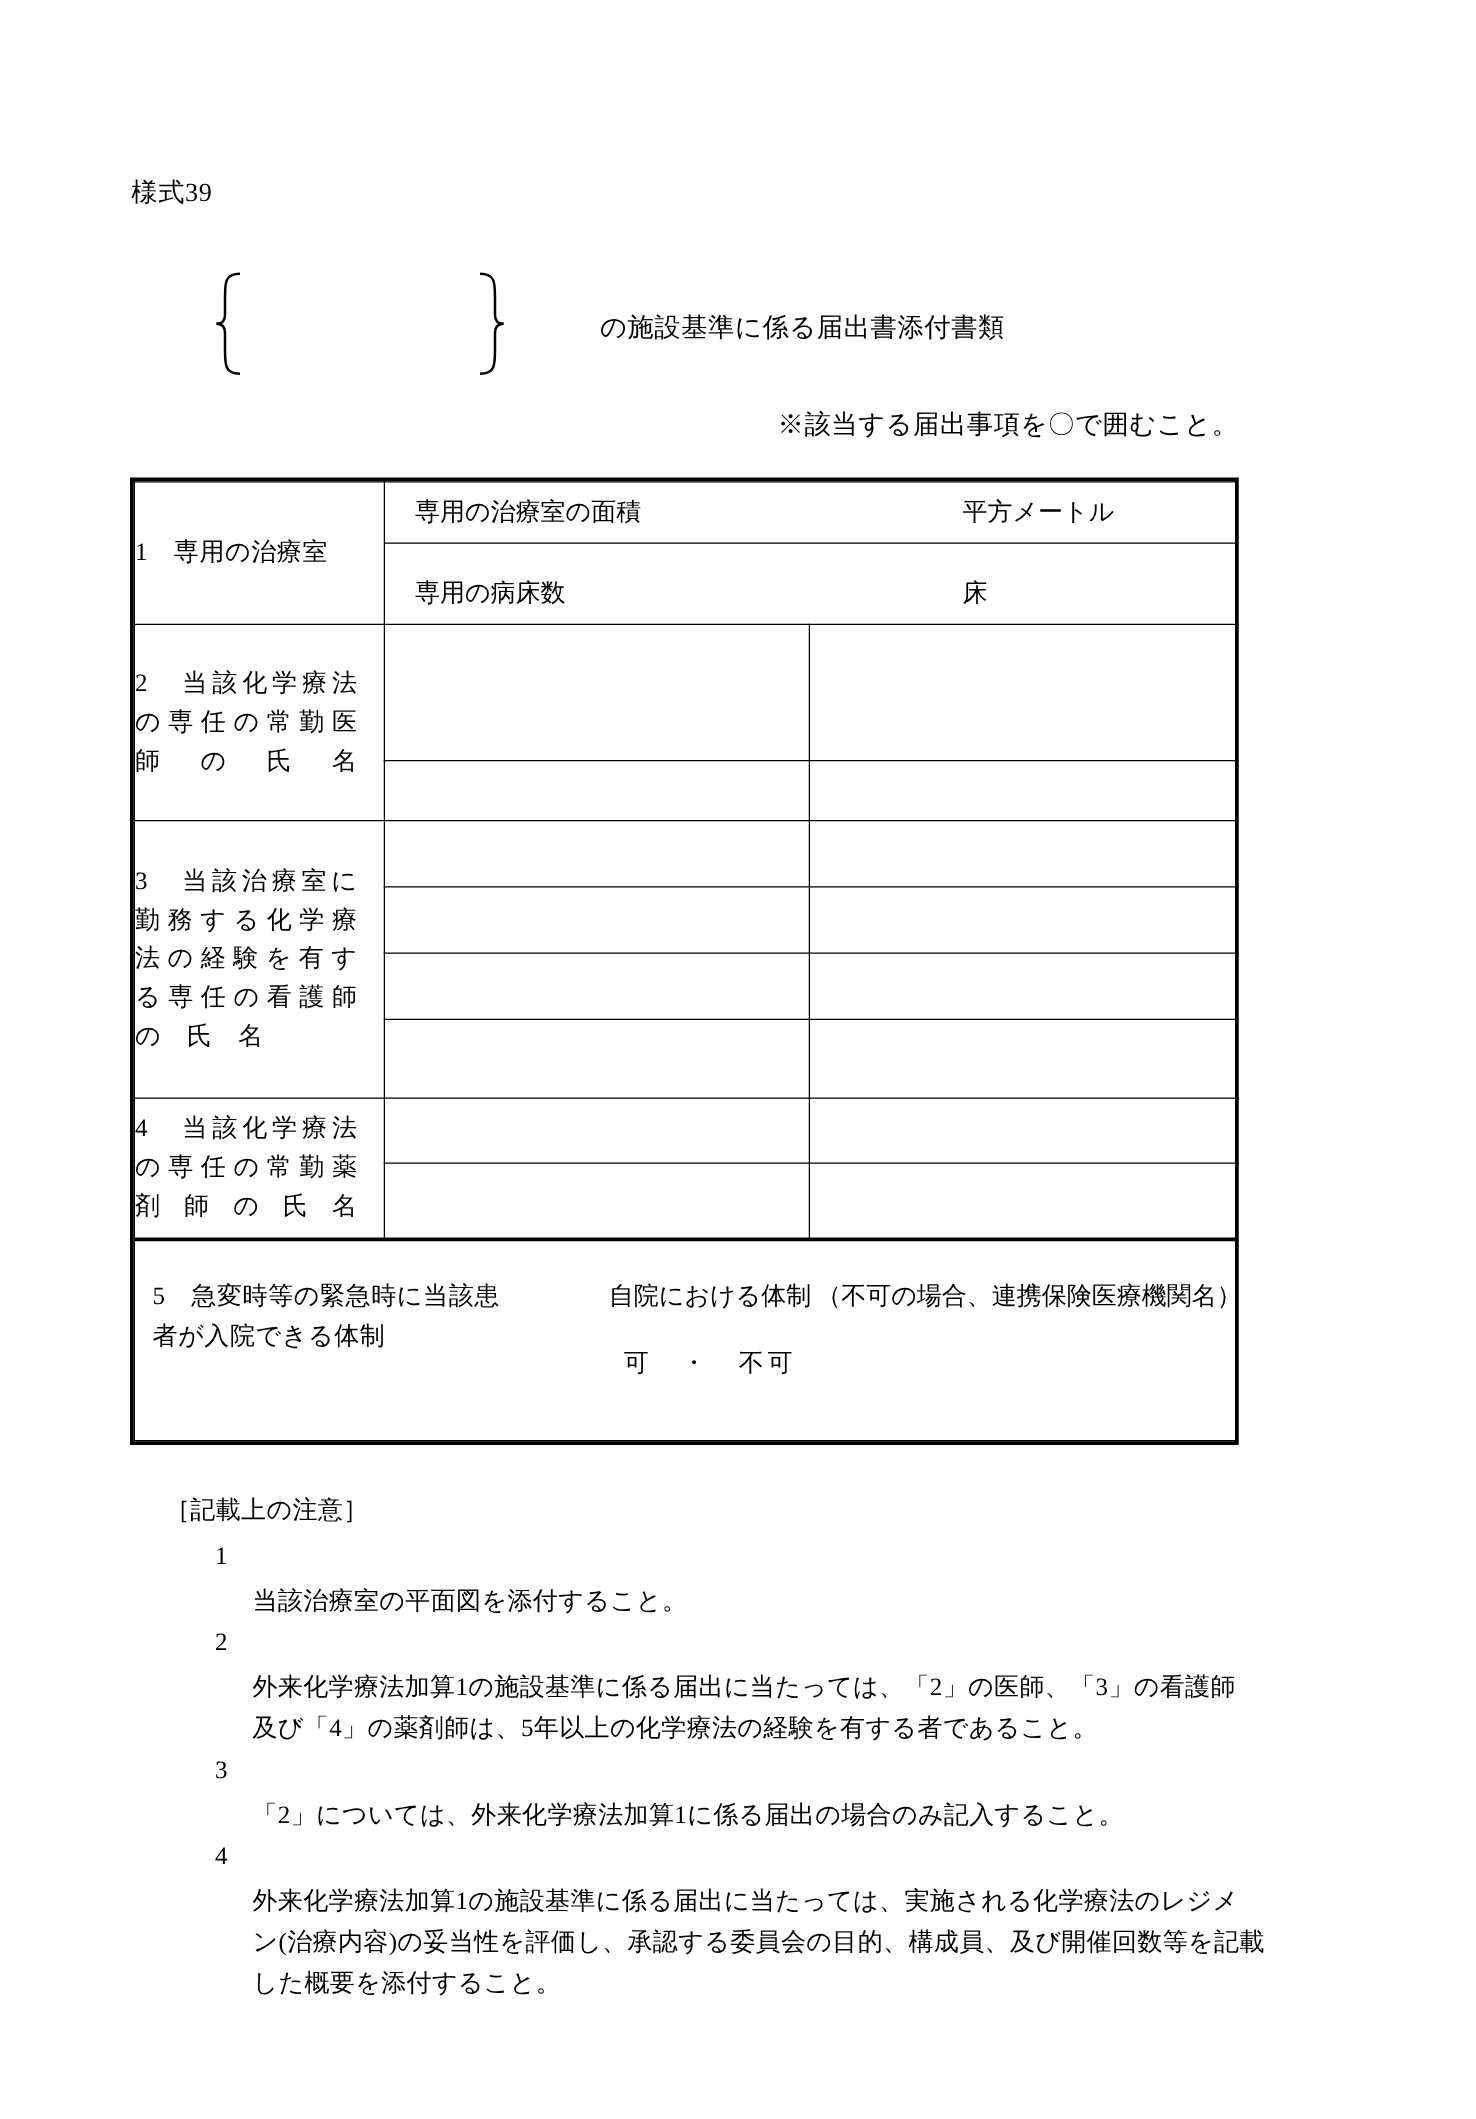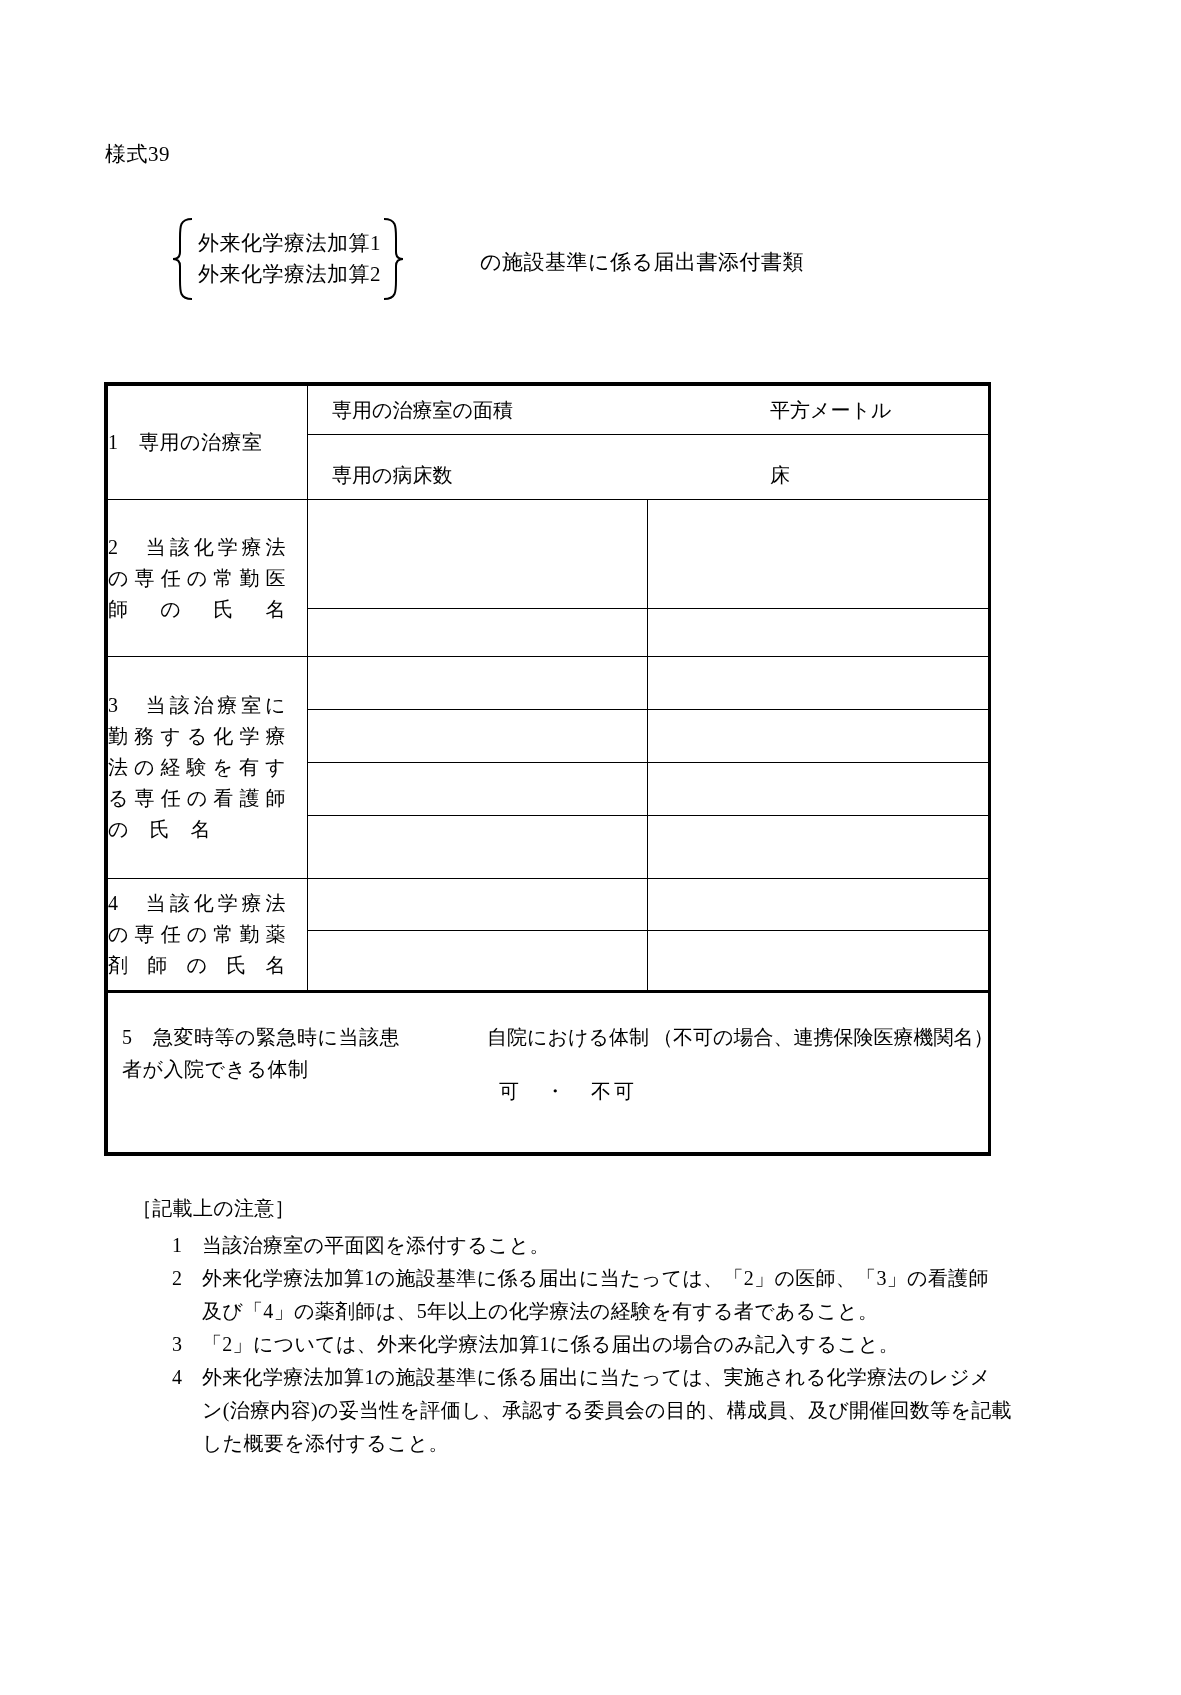--- a/index.html
+++ b/index.html
@@ -204,44 +204,42 @@
     display: flex;
     margin-left: 40px;
   }
   .note-num {
     width: 30px;
     flex: 0 0 30px;
   }
   .note-text {
     flex: 1 1 auto;
     text-indent: 0;
+    margin-top: 36px;
   }
 </style>
 </head>
 <body>
 
 <div class="page">
 
   <div class="form-no">様式39</div>
 
   <div class="title-block">
     <div class="brace-wrap">
       <svg class="brace-svg" width="236" height="86" viewBox="0 0 236 86">
         <path d="M 22 3 C 10 3 10 10 10 22 L 10 36 C 10 42 6 43 3 43 C 6 43 10 44 10 50 L 10 64 C 10 76 10 83 22 83" fill="none" stroke="#000" stroke-width="2"></path>
         <path d="M 214 3 C 226 3 226 10 226 22 L 226 36 C 226 42 230 43 233 43 C 230 43 226 44 226 50 L 226 64 C 226 76 226 83 214 83" fill="none" stroke="#000" stroke-width="2"></path>
       </svg>
-      <div class="brace-items">
-        <div>外来化学療法加算1</div>
-        <div>外来化学療法加算2</div>
-      </div>
     </div>
   </div>
 
   <div class="title-tail">の施設基準に係る届出書添付書類</div>
 
+  <div class="circle-note">※該当する届出事項を〇で囲むこと。</div>
 
   <div class="table-wrap">
     <table class="form-table">
       <colgroup>
         <col style="width:200px">
         <col style="width:340px">
         <col style="width:341px">
       </colgroup>
       <tbody>
 

